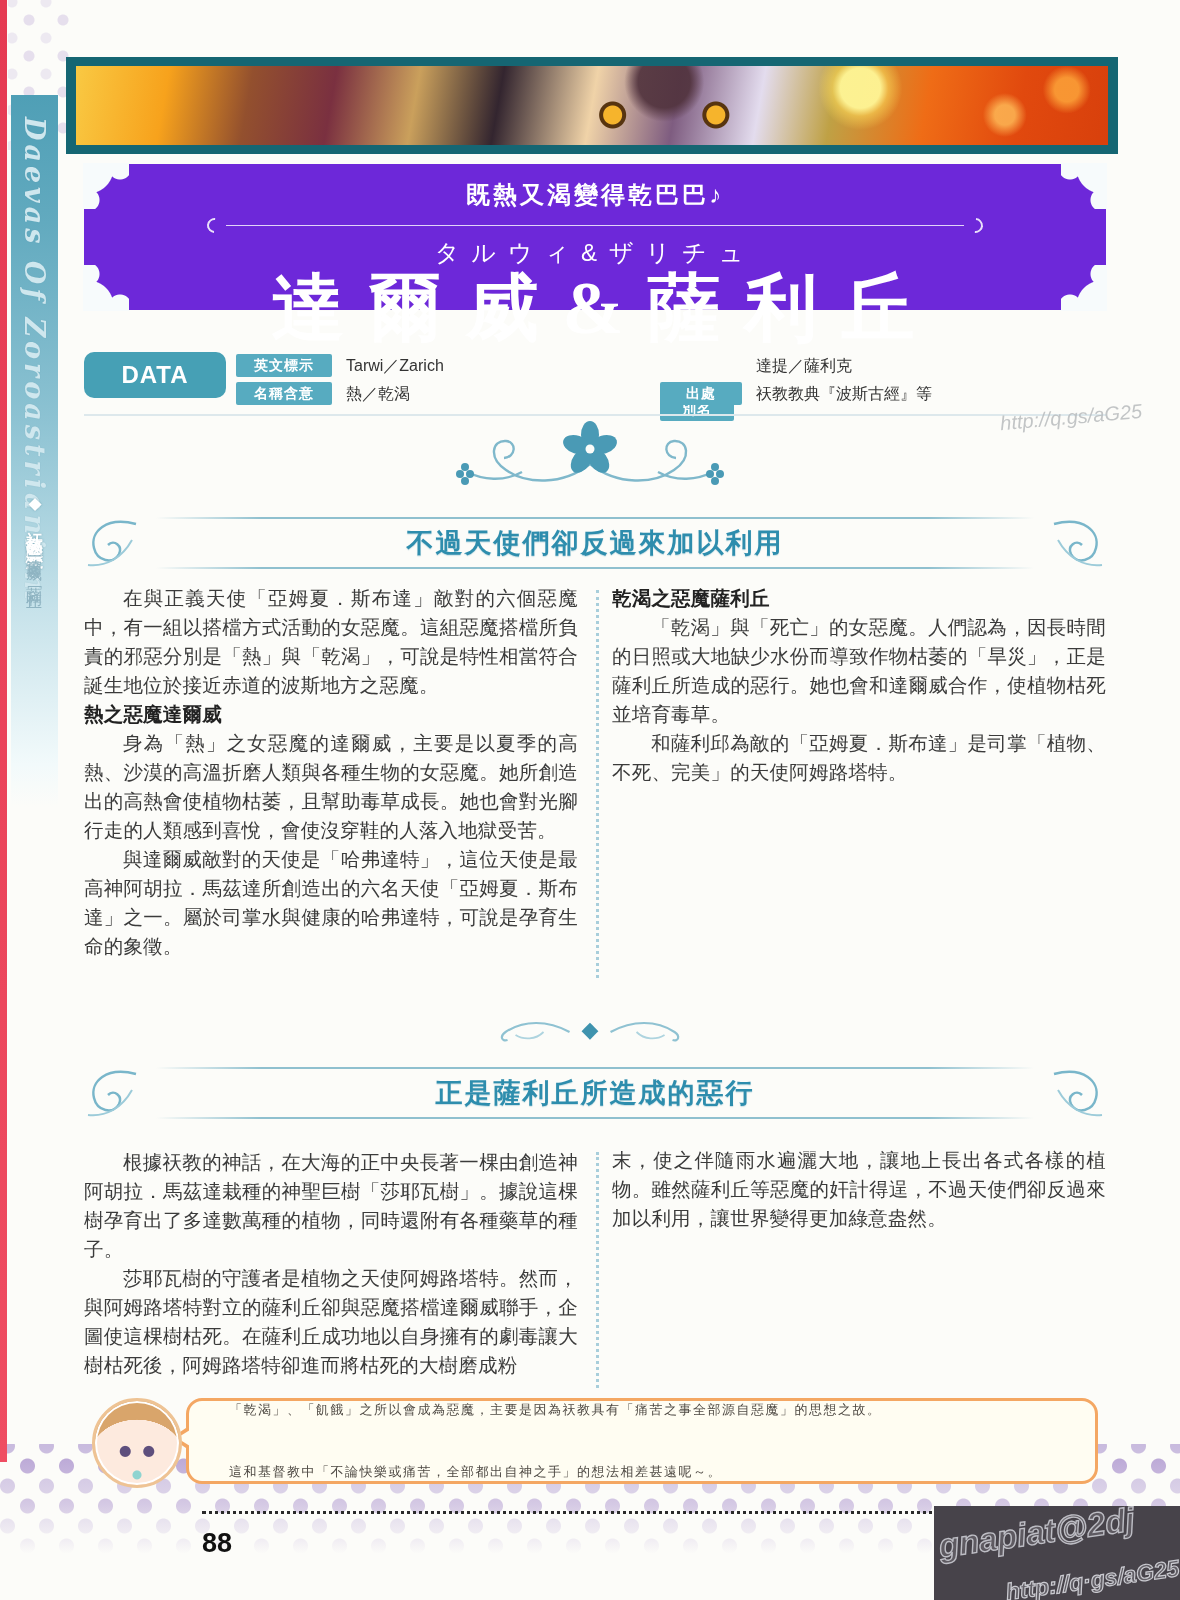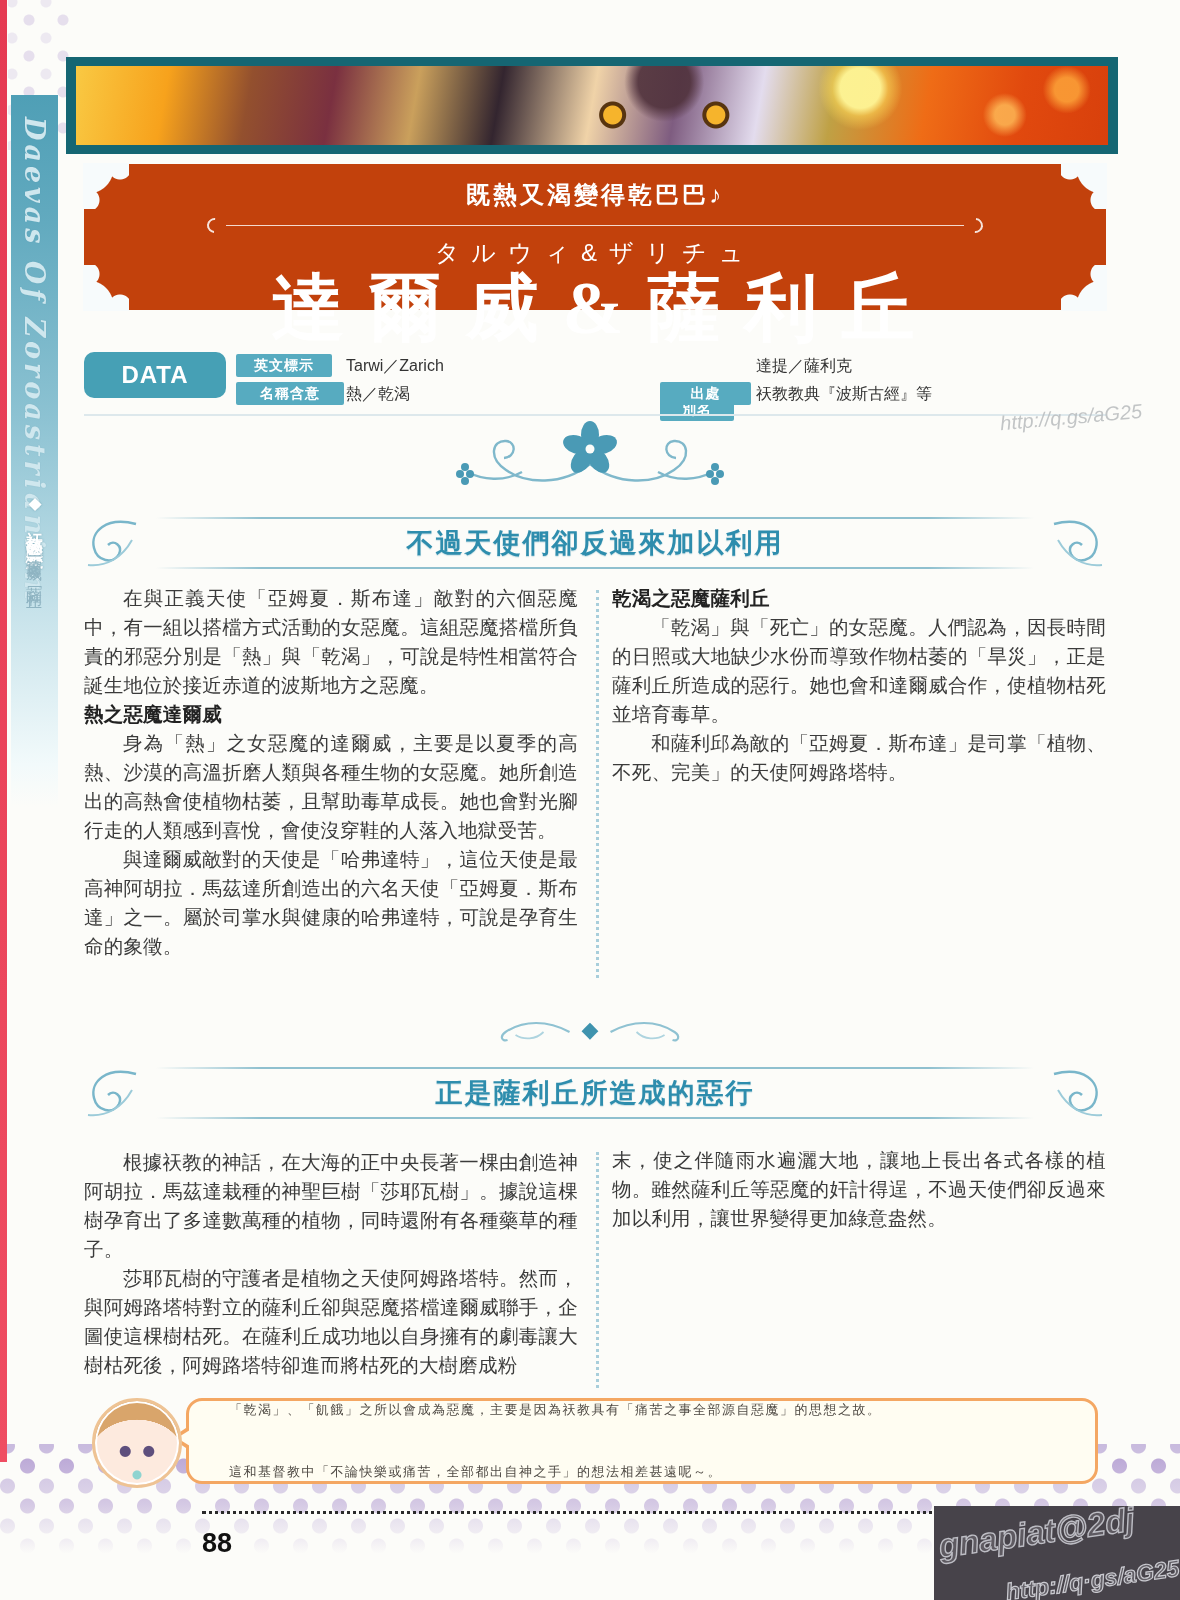--- a/index.html
+++ b/index.html
@@ -27,21 +27,21 @@
     background:
       radial-gradient(circle at 76% 28%,rgba(255,246,150,.95) 0 20px,rgba(255,220,90,.55) 28px,transparent 42px),
       radial-gradient(circle at 90% 62%,rgba(255,190,90,.8) 0 10px,transparent 22px),
       radial-gradient(circle at 96% 30%,rgba(255,170,60,.8) 0 12px,transparent 24px),
       radial-gradient(circle at 52% 62%,#f6b42c 0 9px,#57340f 10px 13px,transparent 14px),
       radial-gradient(circle at 62% 62%,#f6b42c 0 9px,#57340f 10px 13px,transparent 14px),
       radial-gradient(circle at 57% 20%,rgba(80,50,60,.9) 0 26px,transparent 40px),
       linear-gradient(100deg,#f9c943 0%,#f7a21c 9%,#93502e 17%,#7a3040 25%,#caa05c 33%,#33252f 41%,#f0d3a8 50%,#7e5c80 58%,#e3dcee 66%,#bfa145 73%,#ef6c16 82%,#e1490e 91%,#d8400c 100%);}
 
   
-  .title-block{position:absolute;left:84px;top:164px;width:1022px;height:146px;background:#c2410c;border-radius:4px;z-index:2;text-align:center;}
+  .title-block{position:absolute;left:84px;top:164px;width:1022px;height:146px;background:#6d28d9;border-radius:4px;z-index:2;text-align:center;}
   .tcorner{position:absolute;width:46px;height:46px;pointer-events:none;
     background:
       radial-gradient(circle at 5px 5px,#f7fbfc 0 25px,transparent 26px),
       radial-gradient(circle at 37px 5px,#f7fbfc 0 11px,transparent 12px),
       radial-gradient(circle at 5px 37px,#f7fbfc 0 11px,transparent 12px);}
   .tcorner.tl{left:-1px;top:-1px;}
   .tcorner.tr{right:-1px;top:-1px;transform:rotate(90deg);}
   .tcorner.br{right:-1px;bottom:-1px;transform:rotate(180deg);}
   .tcorner.bl{left:-1px;bottom:-1px;transform:rotate(270deg);}
   .catchphrase{padding-top:15px;font-size:24px;font-weight:bold;color:#fff;letter-spacing:3px;}
@@ -147,25 +147,25 @@
       <span class="bar"></span>
       <span class="curl r"></span>
     </div>
     <div class="kana">タルウィ&amp;ザリチュ</div>
     <div class="main-title">達爾威&amp;薩利丘</div>
   </div>
 
   <div class="data-badge">DATA</div>
   <div class="dlabel" style="left:236px;top:354px;width:96px;">英文標示</div>
   <div class="dvalue" style="left:346px;top:354px;">Tarwi／Zarich</div>
-  <div class="dlabel" style="left:236px;top:382px;width:108px;">名稱含意</div>
+  <div class="dlabel" style="left:236px;top:382px;width:96px;">名稱含意</div>
   <div class="dvalue" style="left:346px;top:382px;">熱／乾渴</div>
   <div class="dlabel" style="left:660px;top:354px;width:74px;margin-top:44px;">別名</div>
   <div class="dvalue" style="left:756px;top:354px;">達提／薩利克</div>
-  <div class="dlabel" style="left:660px;top:382px;width:91px;">出處</div>
+  <div class="dlabel" style="left:660px;top:382px;width:82px;">出處</div>
   <div class="dvalue" style="left:756px;top:382px;">祆教教典『波斯古經』等</div>
   <div class="data-rule"></div>
 
   <div class="wm-top">http://q.gs/aG25</div>
 
   <div class="flower-orn">
     <svg width="320" height="82" viewBox="0 0 320 82">
       <g stroke="#7fb8cb" stroke-width="2.4" fill="none">
         <path d="M160,48 C132,70 96,68 76,54 C58,42 62,24 76,25 C87,26 86,41 74,42"></path>
         <path d="M160,48 C188,70 224,68 244,54 C262,42 258,24 244,25 C233,26 234,41 246,42"></path>

